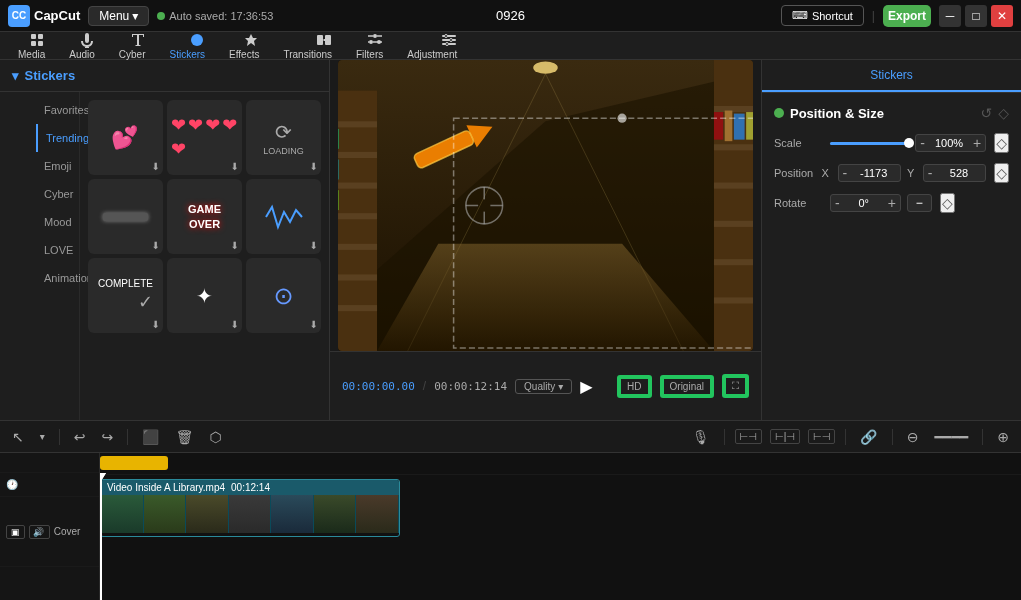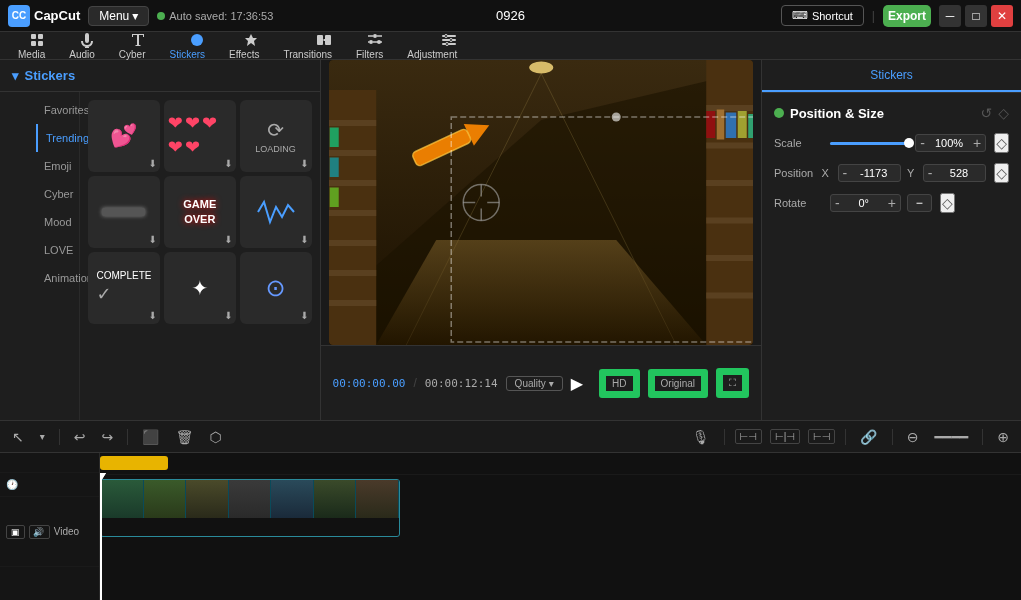--- a/index.html
+++ b/index.html
@@ -42,21 +42,21 @@
 
     
     #player-section { flex: 1; background: #1a1a1a; display: flex; flex-direction: column; }
     #player-header { padding: 6px 12px; font-size: 12px; color: #aaa; }
     #player-video { flex: 1; background: #000; position: relative; margin: 0 8px; border-radius: 4px; overflow: hidden; display: flex; align-items: center; justify-content: center; }
     #player-controls { display: flex; align-items: center; gap: 8px; padding: 22px 12px; background: #1e1e1e; border-top: 1px solid #333; }
     #time-current { color: #4a9eff; font-size: 11px; font-family: monospace; }
     #time-total { color: #aaa; font-size: 11px; font-family: monospace; }
     #quality-btn { background: transparent; border: 1px solid #555; color: #aaa; padding: 1px 8px; border-radius: 3px; font-size: 10px; cursor: pointer; display: flex; align-items: center; gap: 3px; }
     #play-btn { background: transparent; border: none; color: #fff; cursor: pointer; font-size: 16px; }
-    .player-icon-btn { background: transparent; border: 7px solid #22c55e; color: #aaa; padding: 2px 6px; border-radius: 3px; font-size: 10px; cursor: pointer; }
+    .player-icon-btn { background: transparent; border: 4px solid #22c55e; color: #aaa; padding: 2px 6px; border-radius: 3px; font-size: 10px; cursor: pointer; }
 
     
     #right-panel { width: 260px; background: #1e1e1e; border-left: 1px solid #333; display: flex; flex-direction: column; }
     #right-tabs { display: flex; border-bottom: 1px solid #333; }
     .right-tab { flex: 1; padding: 8px; text-align: center; cursor: pointer; color: #aaa; font-size: 12px; }
     .right-tab.active { color: #4a9eff; border-bottom: 2px solid #4a9eff; }
     #right-content { padding: 12px; }
     .section-header { display: flex; align-items: center; gap: 6px; margin-bottom: 12px; }
     .section-dot { width: 10px; height: 10px; background: #4caf50; border-radius: 50%; }
     .section-title { font-size: 13px; font-weight: bold; }
@@ -239,21 +239,21 @@
           <span class="sticker-download">⬇</span>
         </div>
         <div class="sticker-item">
           <svg width="40" height="30" viewBox="0 0 40 30">
             <polyline points="2,15 8,5 14,25 20,10 26,20 32,8 38,15" stroke="#4a9eff" stroke-width="2" fill="none"></polyline>
           </svg>
           <span class="sticker-download">⬇</span>
         </div>
 
         <div class="sticker-item">
-          <div style="color:#aaa; font-size:9px; text-align:left;">
+          <div style="color:#aaa; font-size:9px; text-align:right;">
             <div style="color:#fff; font-size:10px; margin-bottom:2px;">COMPLETE</div>
             <div style="font-size:18px;">✓</div>
           </div>
           <span class="sticker-download">⬇</span>
         </div>
         <div class="sticker-item">
           <span style="font-size:20px;">✦</span>
           <span class="sticker-download">⬇</span>
         </div>
         <div class="sticker-item">
@@ -448,37 +448,41 @@
   <div style="display:flex; flex:1;">
 
     <div class="timeline-left-controls">
       <div style="height:20px; border-bottom:1px solid #1a1a1a;"></div>
       <div class="tl-track-row">
         <span>🕐</span>
       </div>
       <div class="tl-video-row">
         <button style="background:transparent;border:1px solid #444;color:#fff;padding:1px 4px;border-radius:2px;font-size:9px;cursor:pointer;">▣</button>
         <button style="background:transparent;border:1px solid #444;color:#fff;padding:1px 4px;border-radius:2px;font-size:9px;cursor:pointer;">🔊</button>
-        <span style="color:#aaa;font-size:10px;">Video</span>
+        <span style="color:#aaa;font-size:10px;">Cover</span>
       </div>
     </div>
 
     <div style="flex:1; position:relative; overflow:hidden; display:flex; flex-direction:column;">
 
 
       <div id="playhead" style="position:absolute; top:20px; bottom:0; left:0; width:2px; background:#fff; z-index:10;">
         <div style="position:absolute; top:0; left:-4px; width:0; height:0; border-left:5px solid transparent; border-right:5px solid transparent; border-top:8px solid #fff;"></div>
       </div>
 
       <div style="height:22px; position:relative; border-bottom:1px solid #1a1a1a;">
         <div style="position:absolute; left:0; top:3px; height:14px; width:68px; background:#e8b400; border-radius:3px;"></div>
       </div>
 
       <div style="flex:1; position:relative;">
         <div style="position:absolute; left:0; top:4px; height:58px; width:300px; border-radius:3px; overflow:hidden; border:1px solid #2a8a9a;">
+          <div style="background:#1a5a6a; padding:2px 6px; font-size:10px; color:#fff; display:flex; align-items:center; gap:6px;">
+            <span>Video Inside A Library.mp4</span>
+            <span>00:12:14</span>
+          </div>
           <div style="display:flex; height:38px; background:#0a3a4a; overflow:hidden;">
             <div style="flex:1; background:linear-gradient(180deg,#2a5a3a,#1a3a2a); border-right:1px solid #0a4a5a;"></div>
             <div style="flex:1; background:linear-gradient(180deg,#3a5a2a,#2a3a1a); border-right:1px solid #0a4a5a;"></div>
             <div style="flex:1; background:linear-gradient(180deg,#4a4a2a,#2a2a1a); border-right:1px solid #0a4a5a;"></div>
             <div style="flex:1; background:linear-gradient(180deg,#3a3a3a,#2a2a2a); border-right:1px solid #0a4a5a;"></div>
             <div style="flex:1; background:linear-gradient(180deg,#2a4a5a,#1a2a3a); border-right:1px solid #0a4a5a;"></div>
             <div style="flex:1; background:linear-gradient(180deg,#3a4a2a,#1a2a1a); border-right:1px solid #0a4a5a;"></div>
             <div style="flex:1; background:linear-gradient(180deg,#4a3a2a,#2a2a1a); border-right:1px solid #0a4a5a;"></div>
           </div>
         </div>

